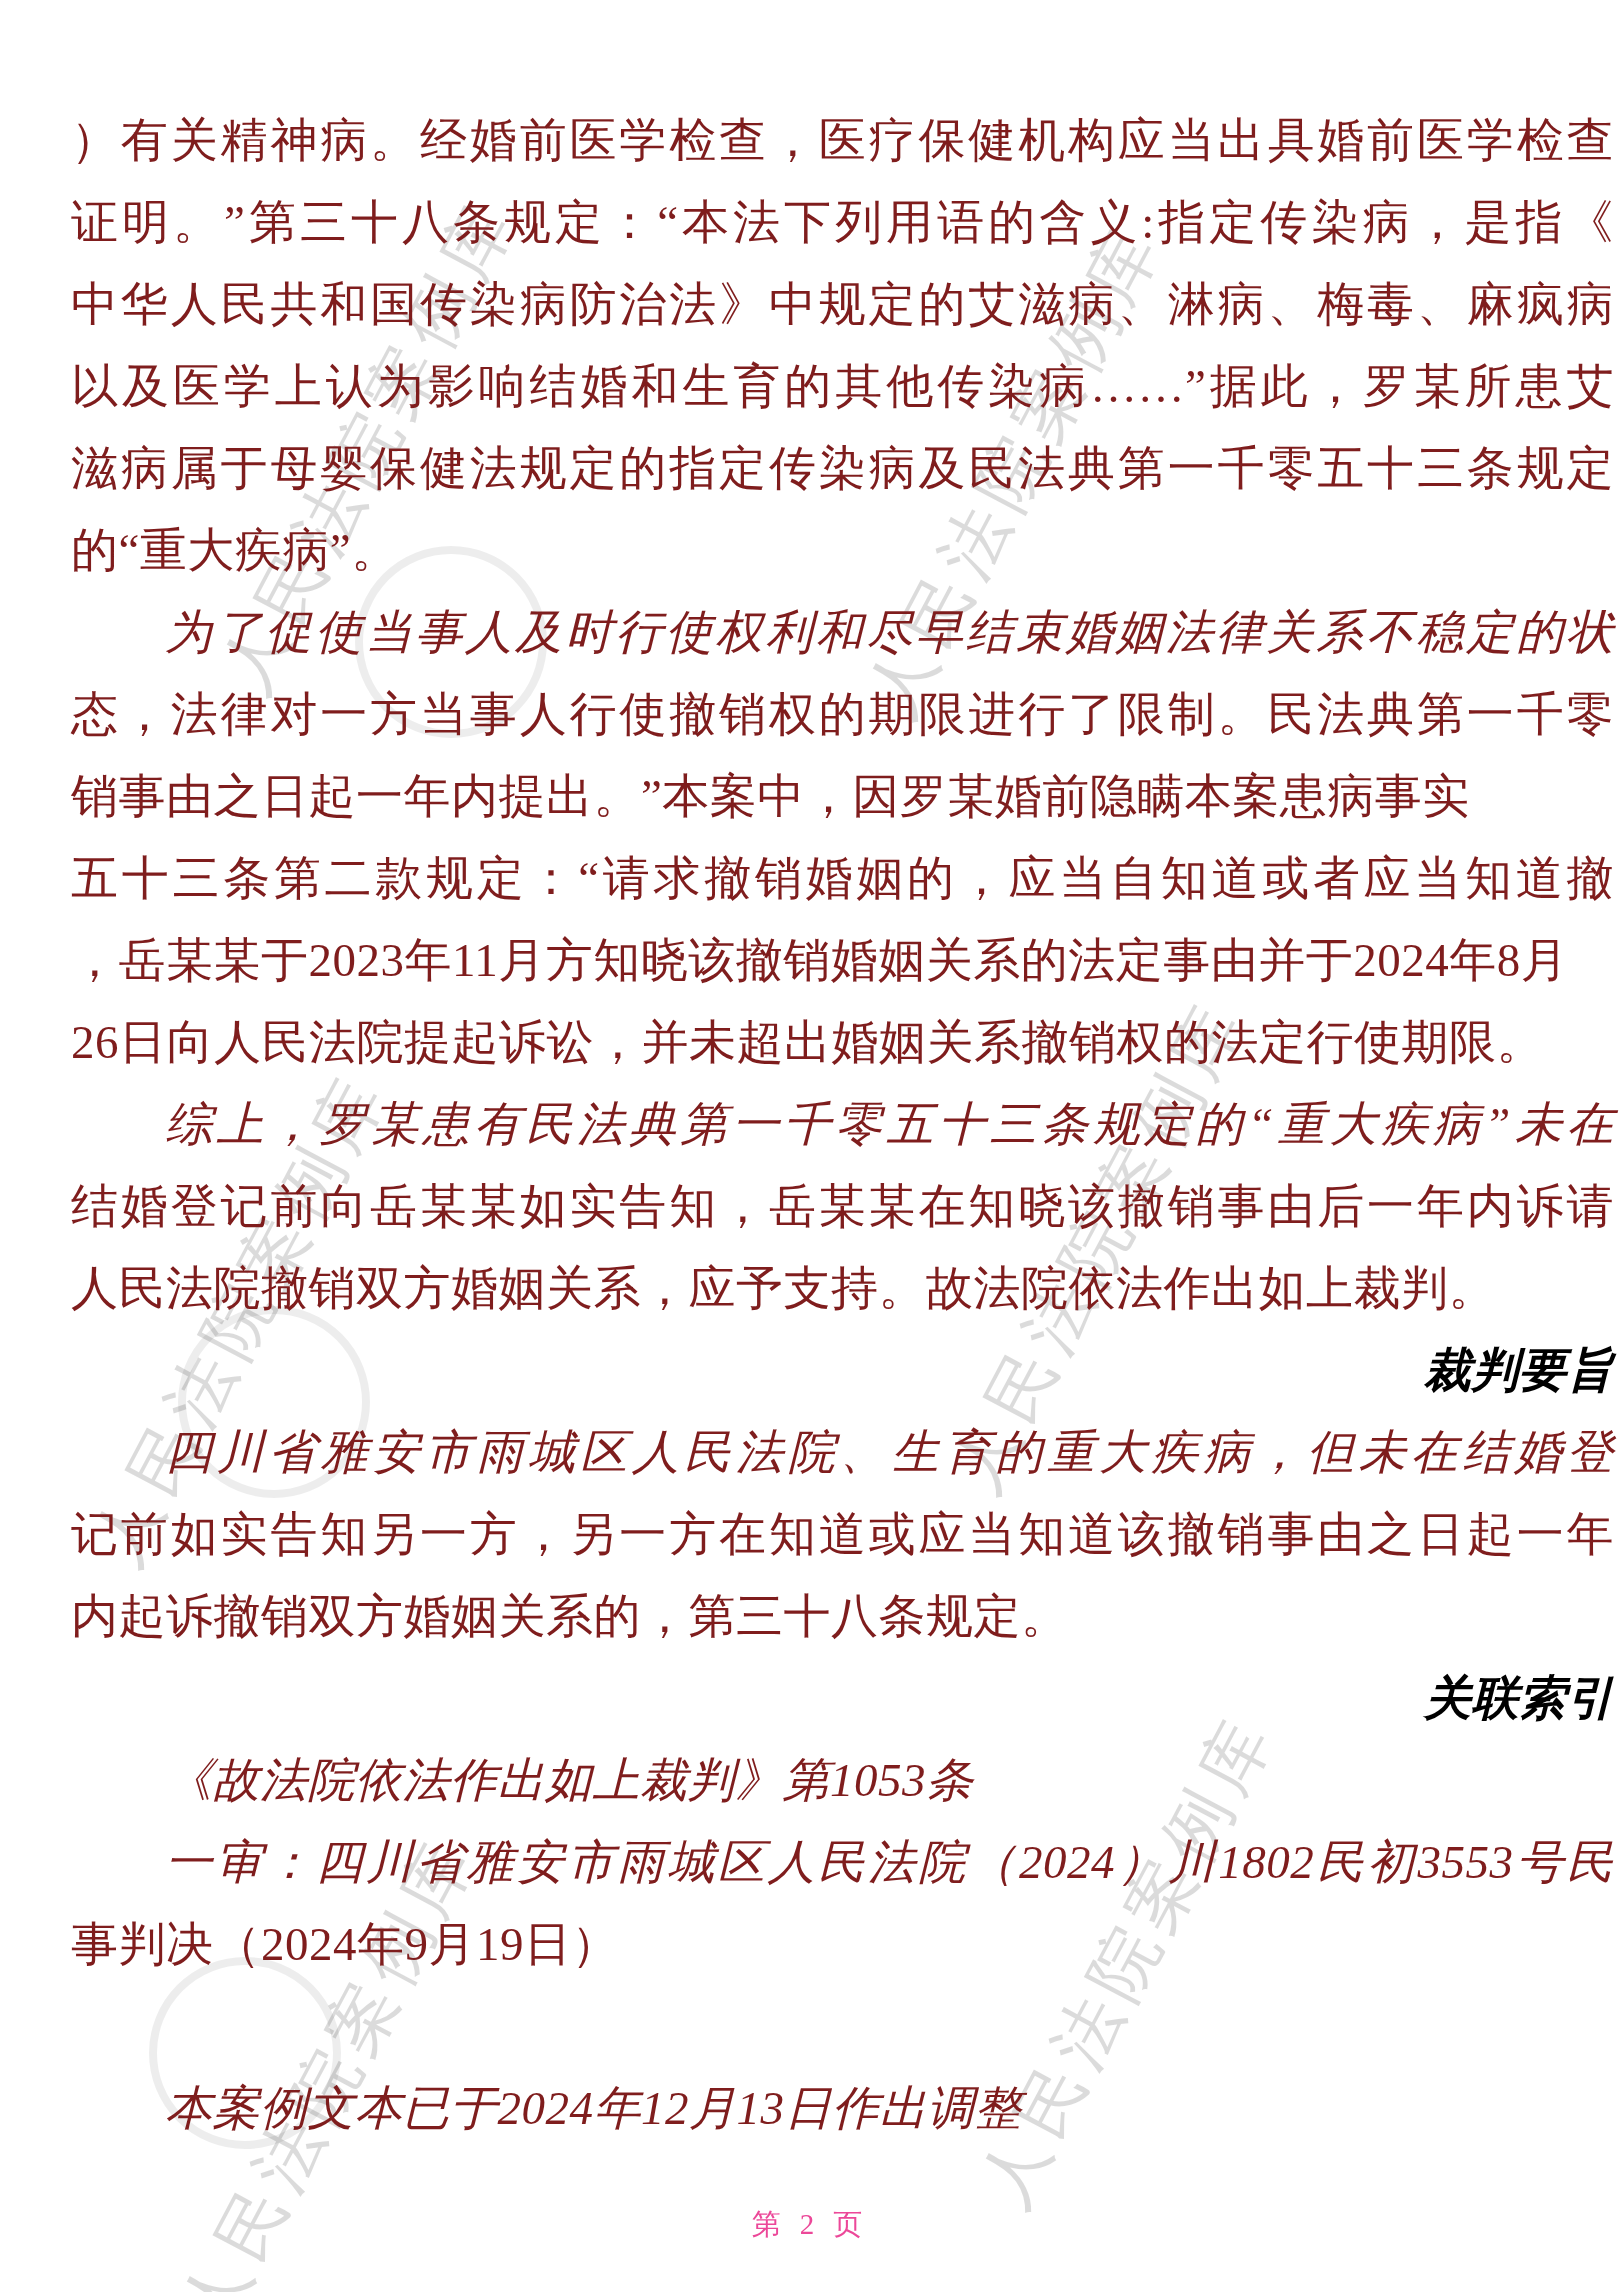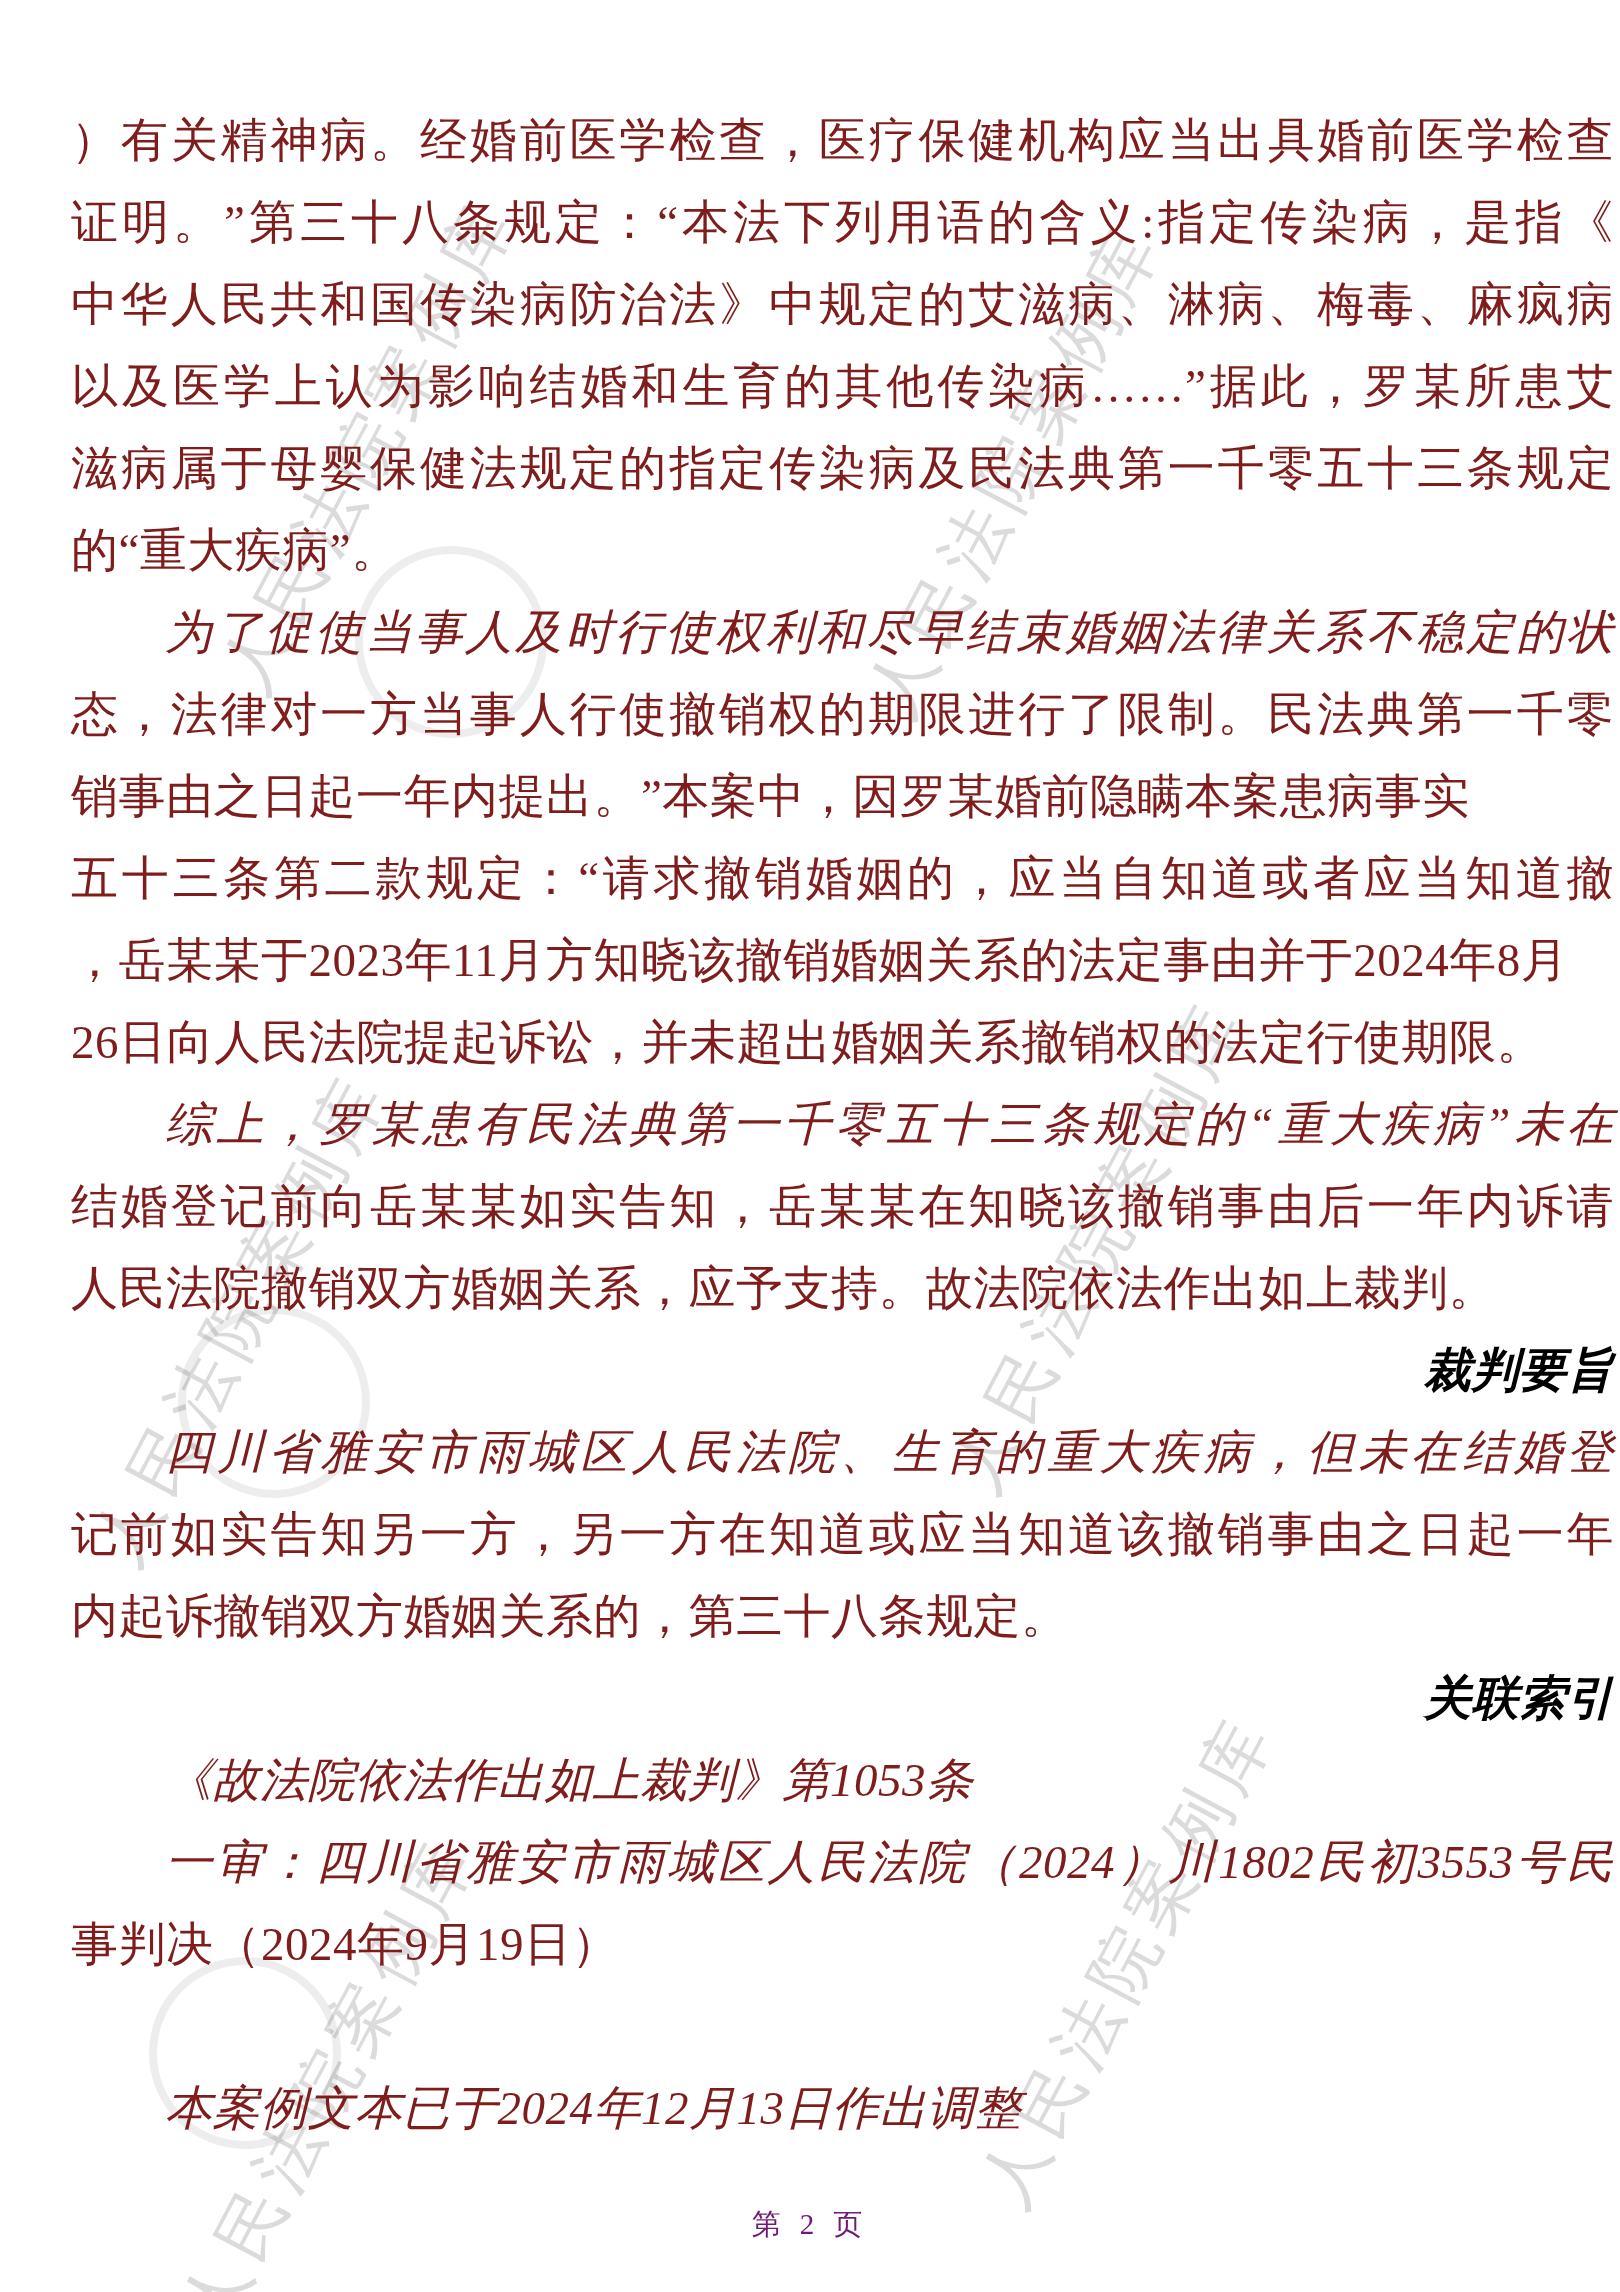--- a/index.html
+++ b/index.html
@@ -78,21 +78,21 @@
   
   .footer {
     position: absolute;
     left: 0;
     top: 2205px;
     width: 100%;
     text-align: center;
     font-size: 29px;
     line-height: 39px;
     letter-spacing: 5.9px;
-    color: #701a75;
+    color: #ec4899;
     font-family: "Liberation Serif", "DejaVu Serif", serif;
   }
 </style>
 </head>
 <body>
 
 <div class="page">
 
   <span class="wm wm-a">人民法院案例库</span>
   <span class="wm wm-b">人民法院案例库</span>

